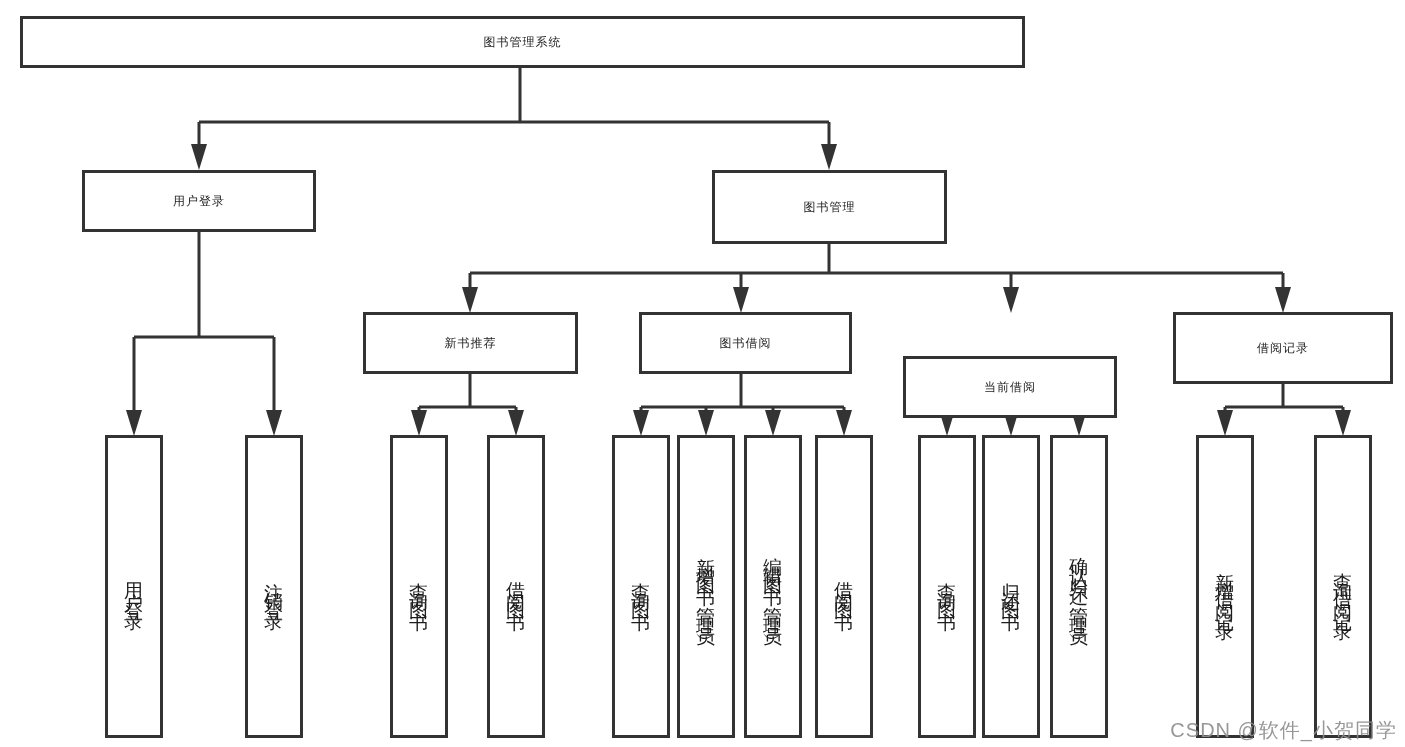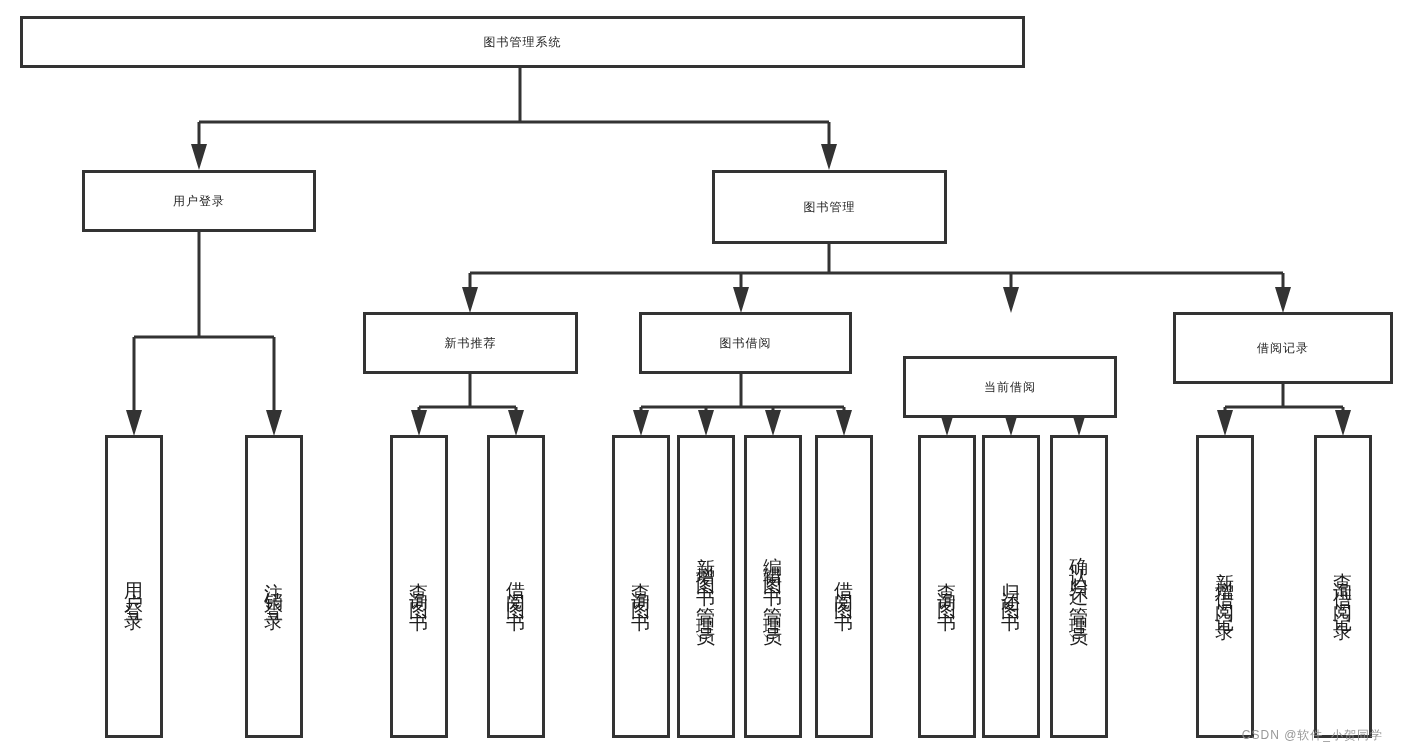--- a/index.html
+++ b/index.html
@@ -44,23 +44,23 @@
     font-size:19px;
   }
   .node.v .vtext{
     writing-mode:vertical-rl;
     text-orientation:mixed;
     letter-spacing:10px;
     line-height:1;
   }
   .watermark{
     position:absolute;
-    right:22px;
+    right:8px;
     bottom:3px;
-    font-size:12px;
+    font-size:20px;
     color:var(--wm);
     opacity:0.92;
     letter-spacing:1px;
     z-index:5;
     white-space:nowrap;
   }
 </style>
 </head>
 <body>
 

